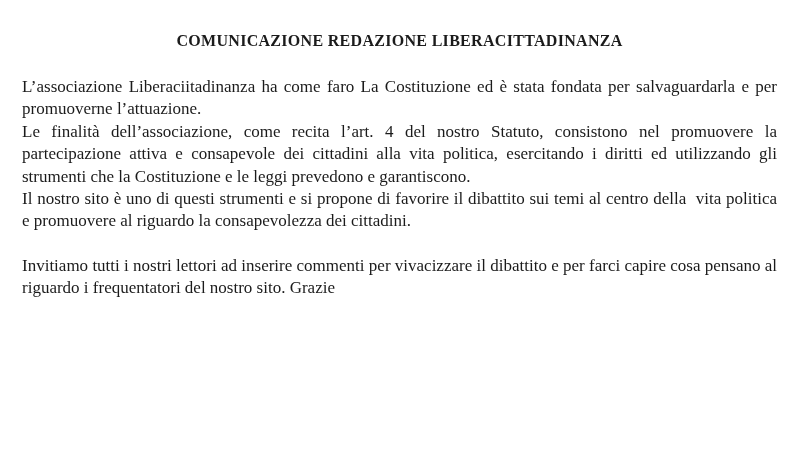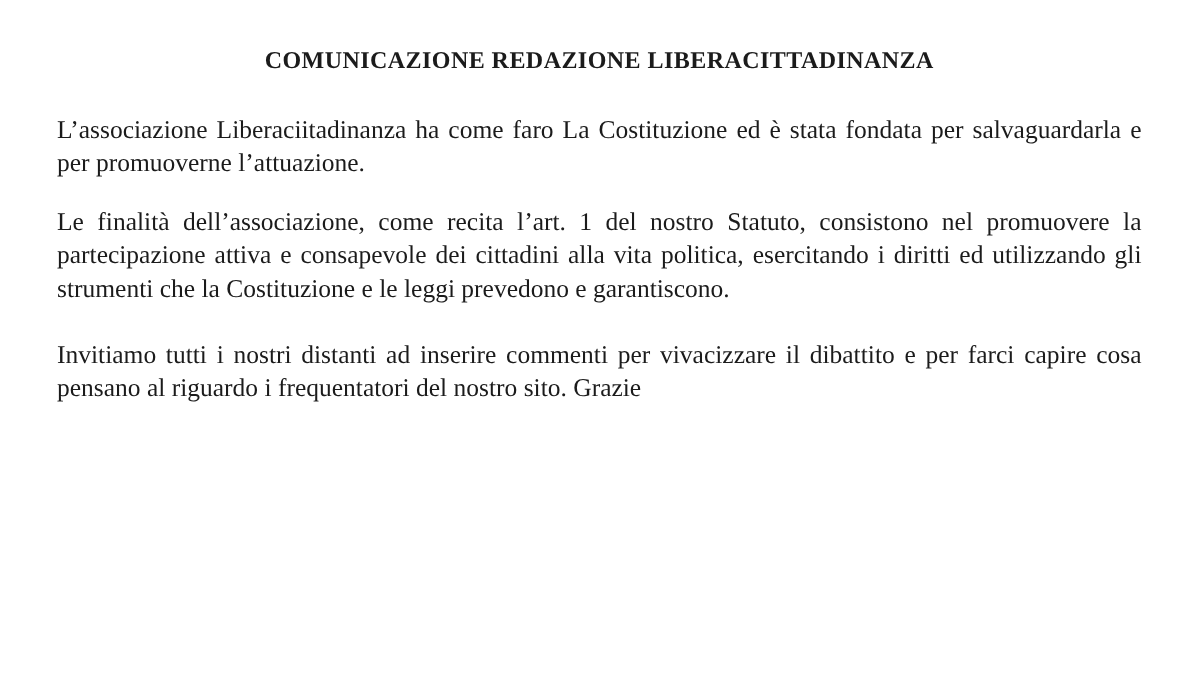--- a/index.html
+++ b/index.html
@@ -27,39 +27,40 @@
     line-height: 18px;
     font-weight: bold;
     text-align: center;
     letter-spacing: 0.3px;
     white-space: nowrap;
   }
   .block {
     margin: 0 0 22px 0;
   }
   .para {
-    margin: 16px;
+    margin: 0;
     font-size: 17px;
     line-height: 22.4px;
     text-align: justify;
     text-justify: inter-word;
   }
 </style>
 </head>
 <body>
 
 <div class="page">
 
   <h1 class="doc-title">COMUNICAZIONE REDAZIONE LIBERACITTADINANZA</h1>
 
   <div class="block">
     <p class="para">L’associazione Liberaciitadinanza ha come faro La Costituzione ed è stata fondata per salvaguardarla e per promuoverne l’attuazione.</p>
-    <p class="para">Le finalità dell’associazione, come recita l’art. 1 del nostro Statuto, consistono nel promuovere la partecipazione attiva e consapevole dei cittadini alla vita politica, esercitando i diritti ed utilizzando gli strumenti che la Costituzione e le leggi prevedono e garantiscono.</p>
+    <p class="para">Le finalità dell’associazione, come recita l’art. 4 del nostro Statuto, consistono nel promuovere la partecipazione attiva e consapevole dei cittadini alla vita politica, esercitando i diritti ed utilizzando gli strumenti che la Costituzione e le leggi prevedono e garantiscono.</p>
+    <p class="para">Il nostro sito è uno di questi strumenti e si propone di favorire il dibattito sui temi al centro della&nbsp; vita politica e promuovere al riguardo la consapevolezza dei cittadini.</p>
   </div>
 
   <div class="block">
   </div>
 
   <div class="block">
-    <p class="para">Invitiamo tutti i nostri distanti ad inserire commenti per vivacizzare il dibattito e per farci capire cosa pensano al riguardo i frequentatori del nostro sito. Grazie</p>
+    <p class="para">Invitiamo tutti i nostri lettori ad inserire commenti per vivacizzare il dibattito e per farci capire cosa pensano al riguardo i frequentatori del nostro sito. Grazie</p>
   </div>
 
 </div>
 
 </body></html>

